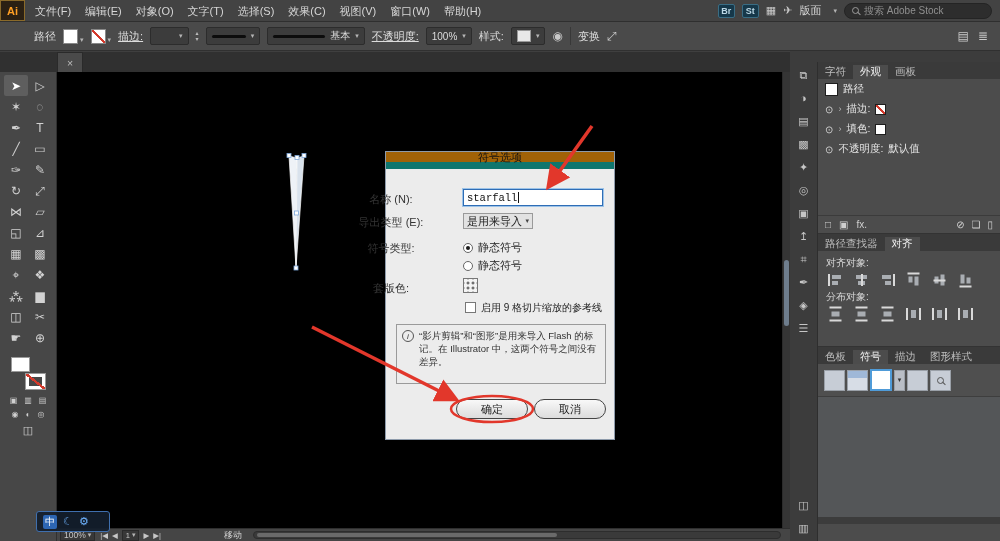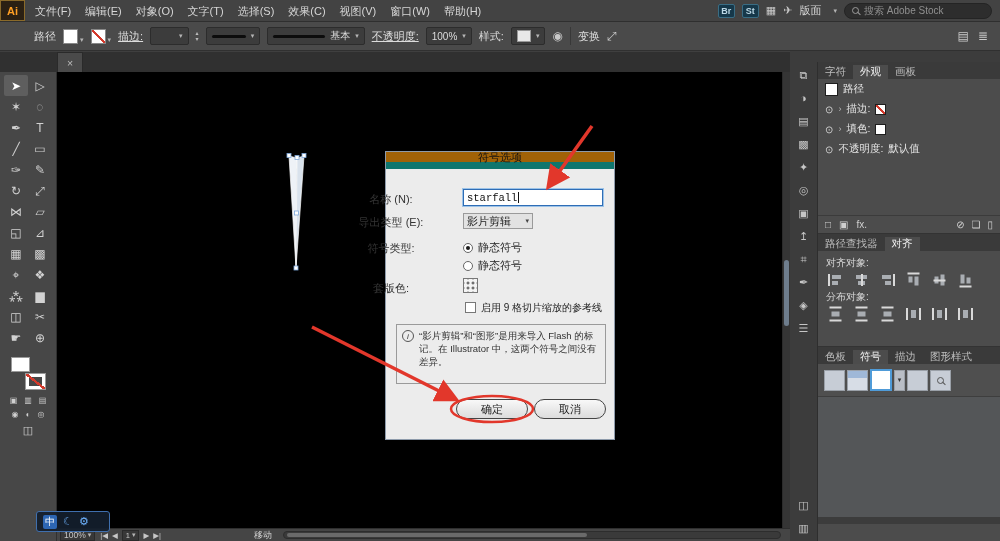--- a/index.html
+++ b/index.html
@@ -63,21 +63,21 @@
   
   .canvas{position:absolute;left:57px;top:72px;width:725px;height:456px;background:#000;overflow:hidden;z-index:1}
   .vscroll{position:absolute;left:782px;top:72px;width:8px;height:456px;background:#353535;border-left:1px solid #2b2b2b;z-index:2}
   .vthumb{position:absolute;left:1px;top:188px;width:5px;height:66px;background:#6e7d8d;border-radius:3px}
 
   
   .statusbar{position:absolute;left:57px;top:528px;width:733px;height:13px;background:#454545;border-top:1px solid #2e2e2e;
              display:flex;align-items:center;gap:5px;font-size:8.5px;color:#c7c7c7;padding:0 3px;z-index:5}
   .zoombox,.framebox{height:11px;background:#383838;border:1px solid #2a2a2a;display:flex;align-items:center;gap:2px;padding:0 3px}
   .nav{display:flex;align-items:center;gap:4px;font-size:7.5px}
-  .toolstat{margin-left:88px;font-size:9px;color:#d6d6d6}
+  .toolstat{margin-left:58px;font-size:9px;color:#d6d6d6}
   .hscroll{flex:1;height:8px;background:#3a3a3a;border:1px solid #2d2d2d;border-radius:4px;position:relative;margin:0 6px}
   .hthumb{position:absolute;left:3px;top:1px;width:300px;height:4px;background:#6a6a6a;border-radius:2px}
 
   
   .side{position:absolute;left:790px;top:50px;width:210px;height:491px;background:#3c3c3c;z-index:3}
   .pstrip{position:absolute;left:0;top:12px;width:27px;bottom:0;display:flex;flex-direction:column;align-items:center;
           gap:9px;padding:6px 0;color:#c6c6c6;font-size:11px}
   .sico{width:16px;height:14px;display:flex;align-items:center;justify-content:center}
   .spush{margin-top:auto}
   .panels{position:absolute;left:27px;top:12px;width:183px;height:479px;background:#4c4c4c;border-left:1px solid #2e2e2e;font-size:10.5px}
@@ -309,21 +309,21 @@
 
   <div class="dialog">
     <div class="dtitle">符号选项</div>
     <span class="dlabel" style="top:40px">名称 (N):</span>
     <div class="dinput">
       <span>starfall</span>
       <span class="caret"></span>
     </div>
     <span class="dlabel" style="top:63px">导出类型 (E):</span>
     <div class="dselect">
-      <span>影片剪辑</span>
+      <span>是用来导入</span>
       <span class="dd" style="color:#444">▾</span>
     </div>
     <span class="dlabel" style="top:89px">符号类型:</span>
     <div class="rrow" style="top:88px">
       <span class="radio on"></span>
       <span>静态符号</span>
     </div>
     <div class="rrow" style="top:106px">
       <span class="radio"></span>
       <span>静态符号</span>

